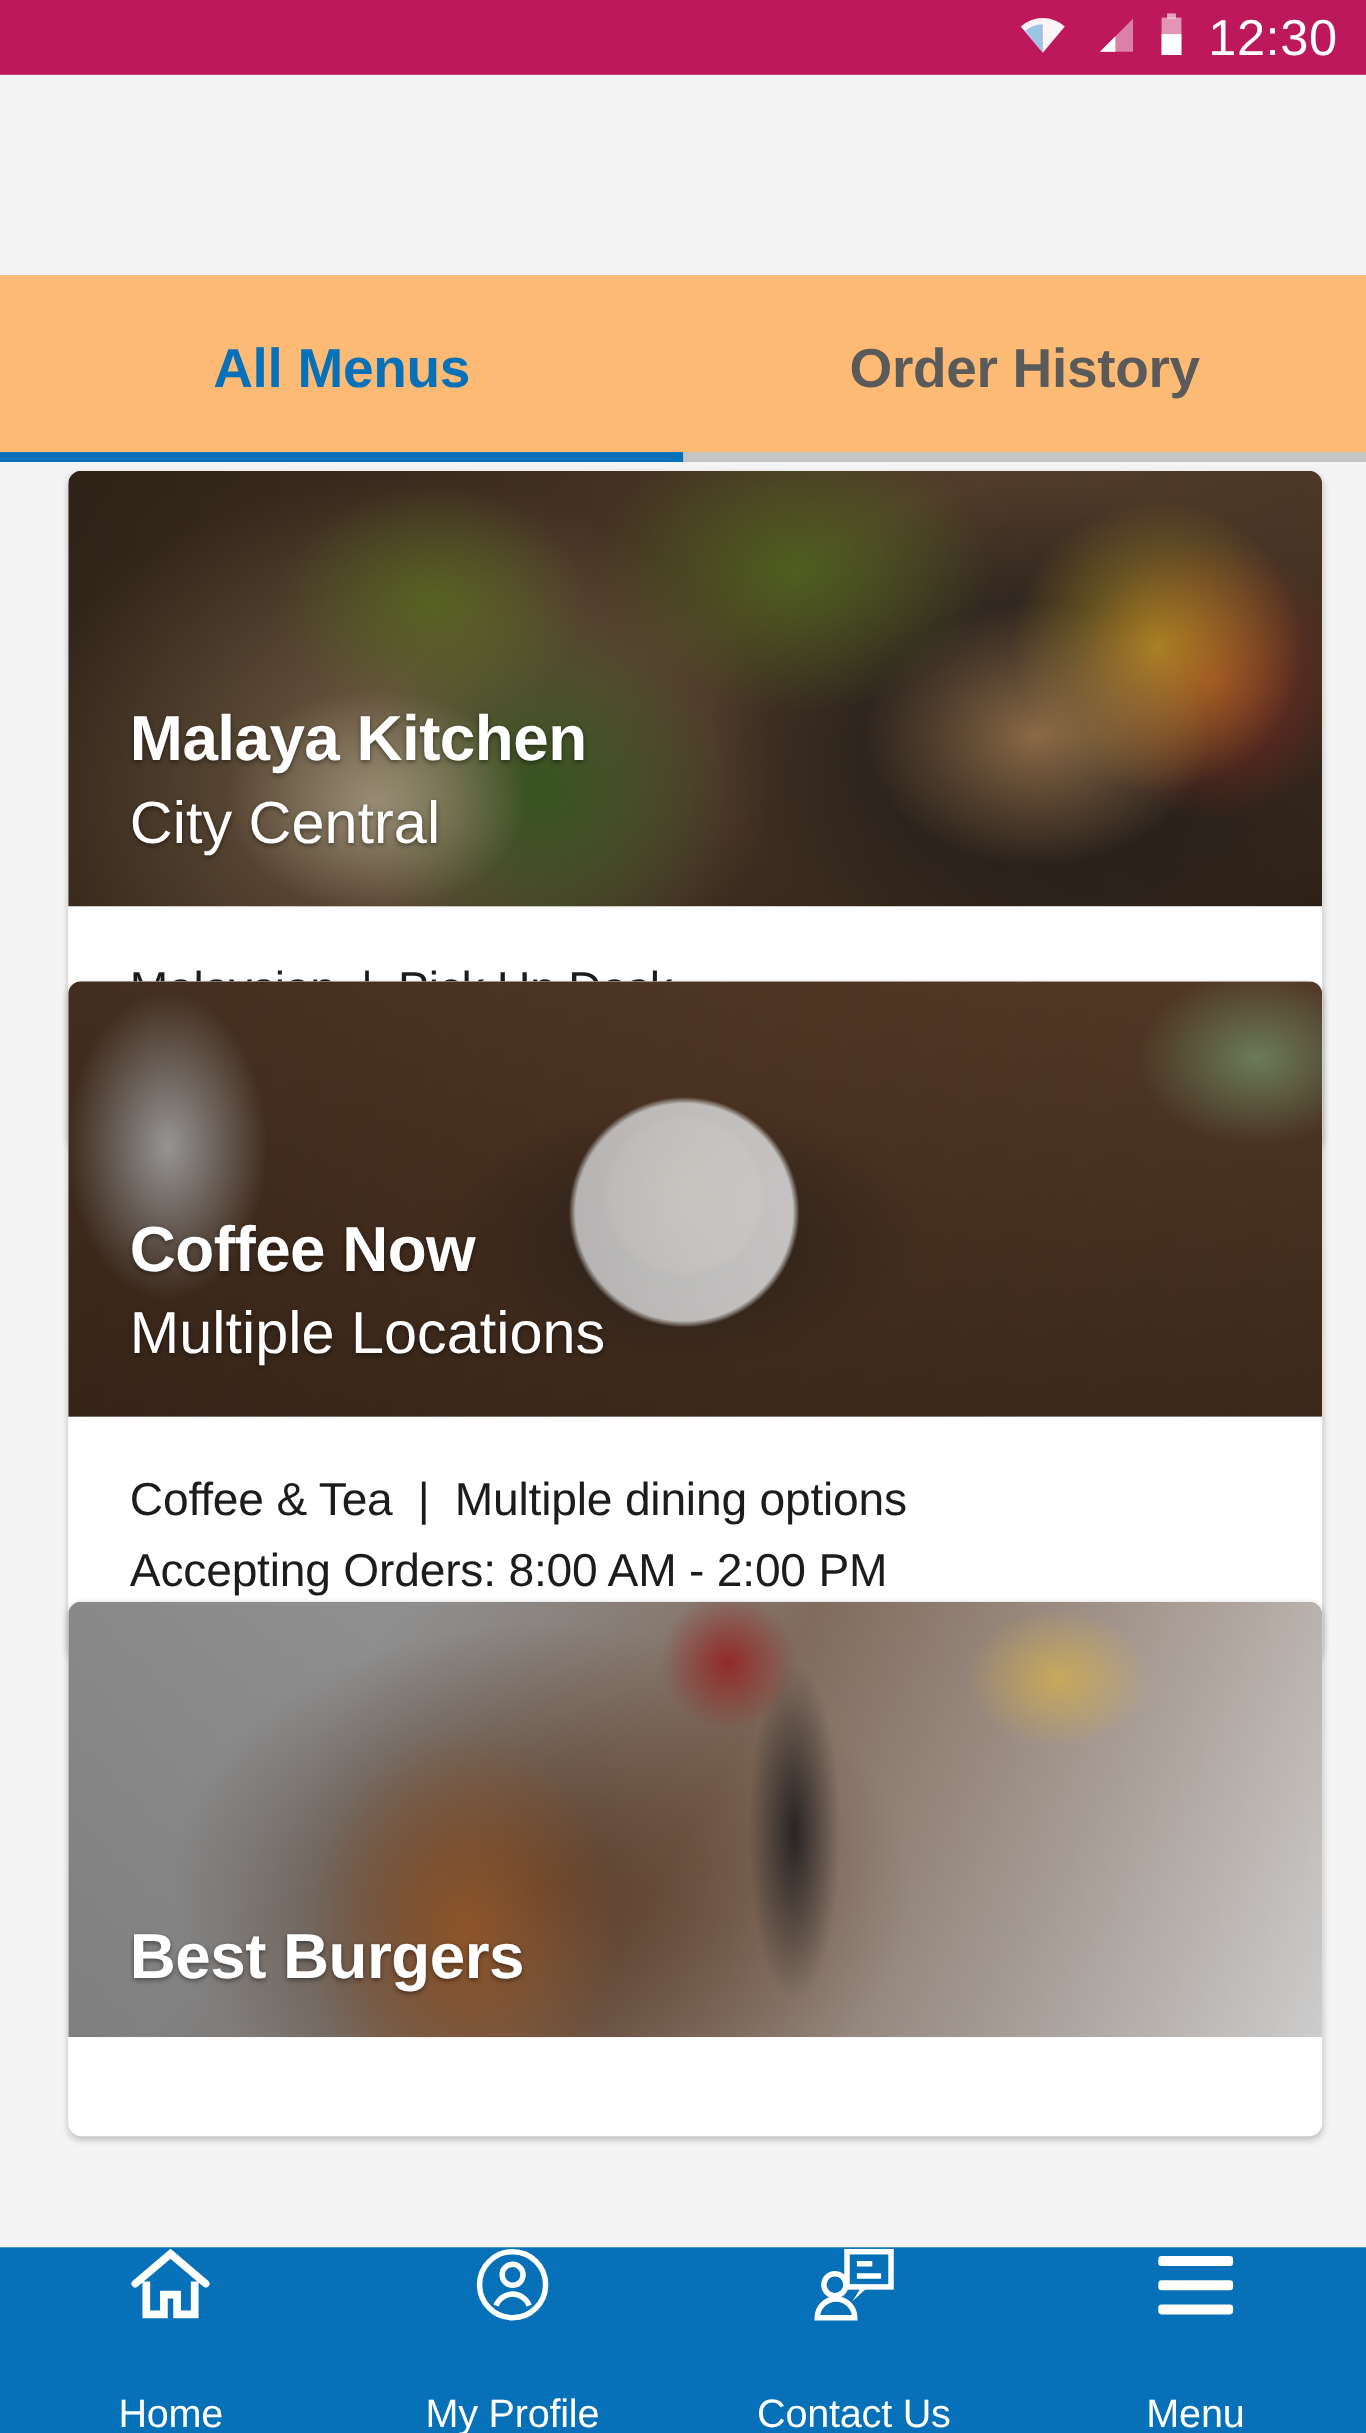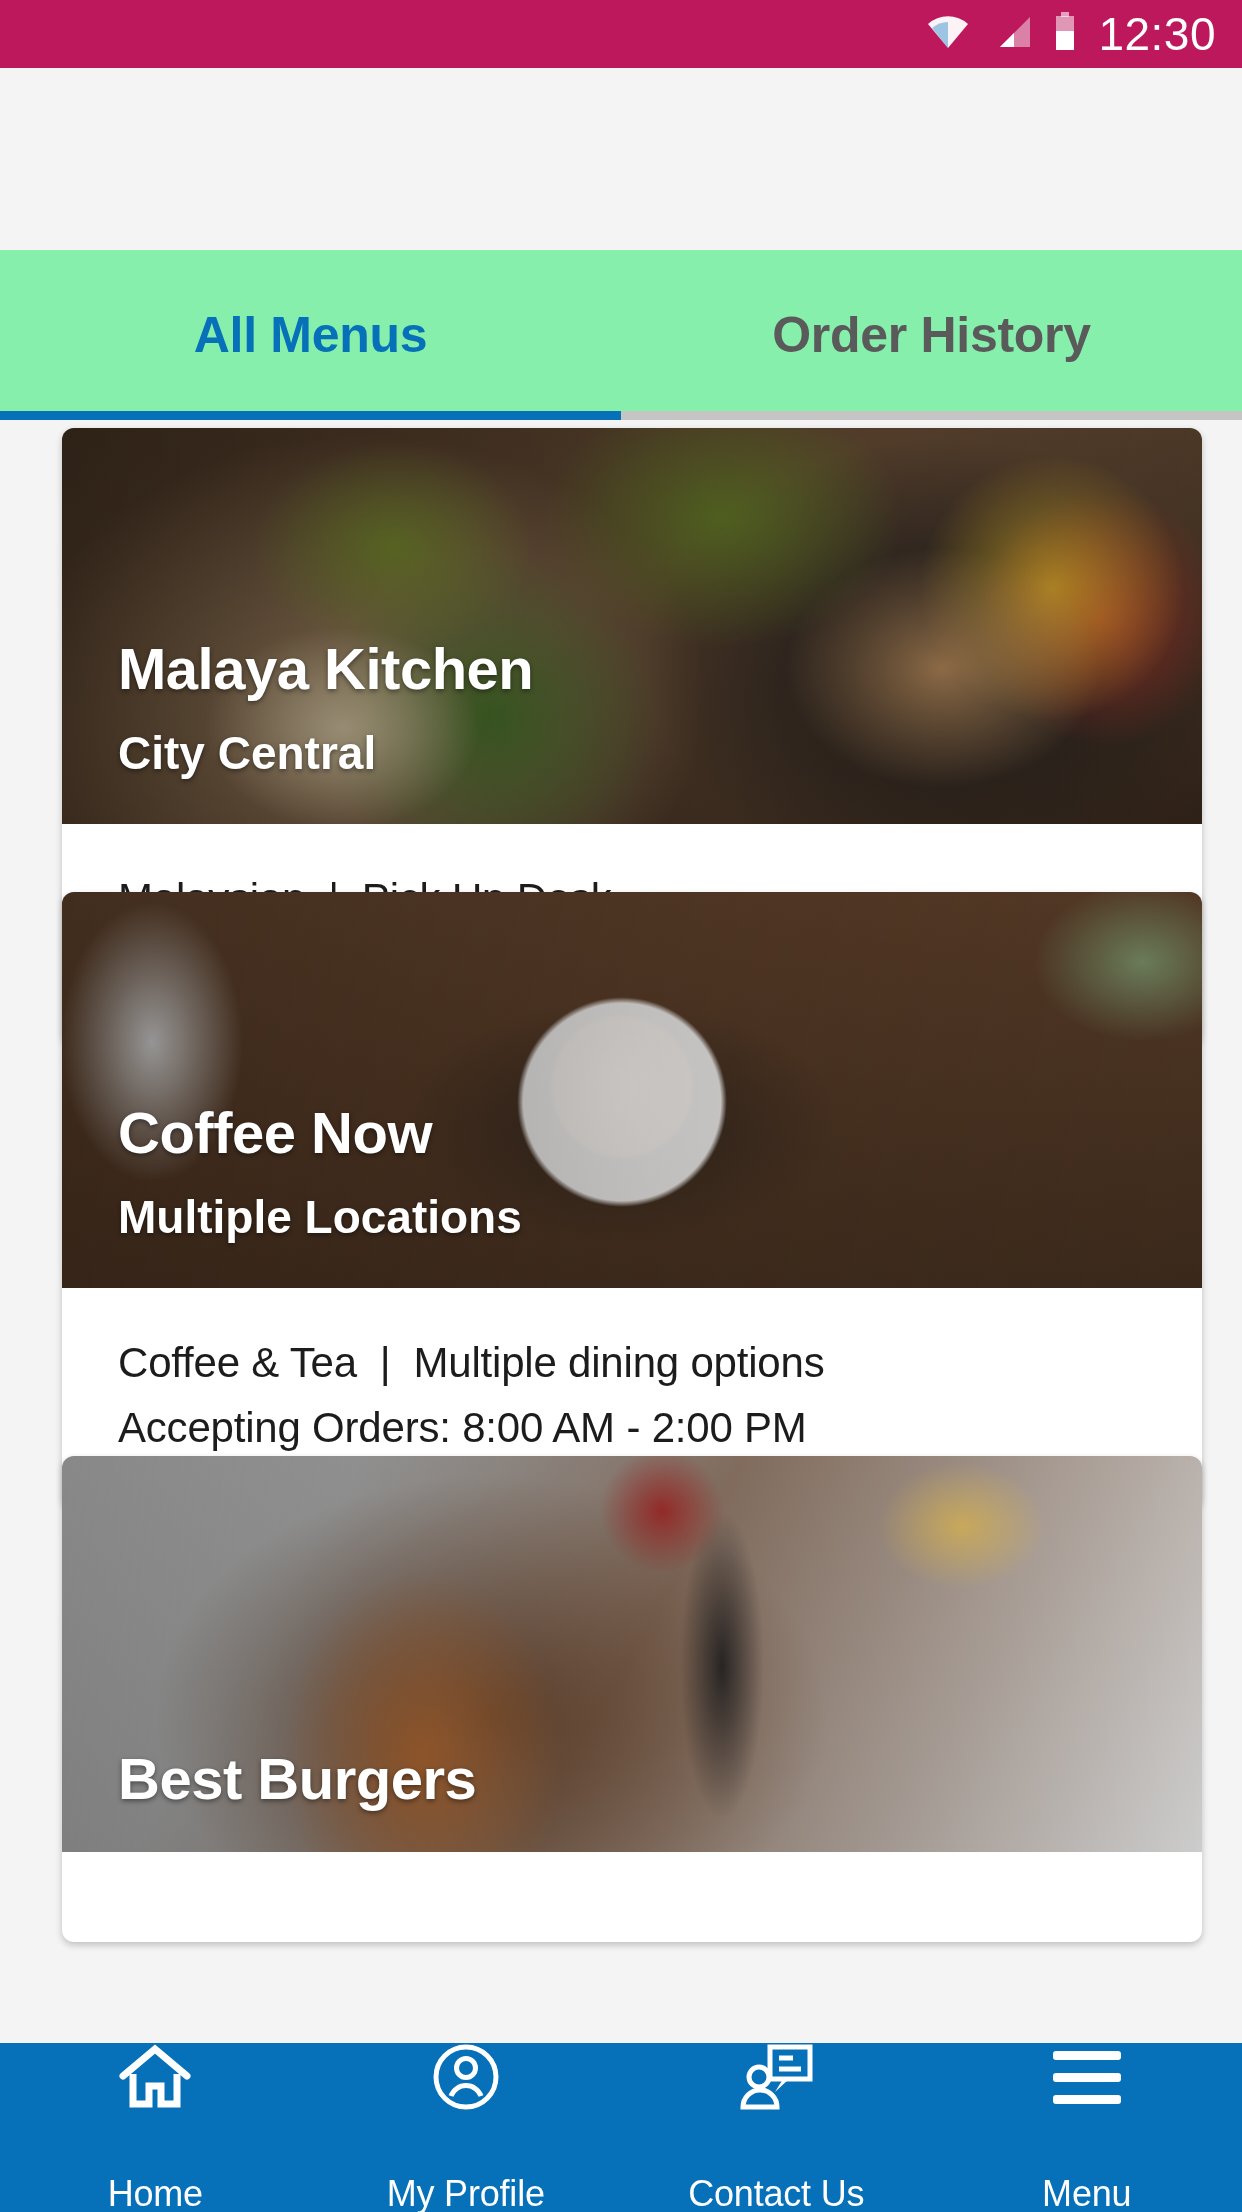--- a/index.html
+++ b/index.html
@@ -34,21 +34,21 @@
     font-size: 57px; font-weight: bold; letter-spacing: -0.5px;
   }
   .cart-btn {
     position: absolute; right: 34px; top: 50%; transform: translateY(-50%);
     width: 96px; height: 96px; display: flex; align-items: center; justify-content: center;
   }
 
   
   .tabbar {
     position: absolute; top: 250px; left: 0; width: 1242px; height: 170px;
-    background: #86efac; display: flex;
+    background: #fdba74; display: flex;
   }
   .tab {
     flex: 1; display: flex; align-items: center; justify-content: center;
     font-size: 50px; font-weight: bold; position: relative; letter-spacing: -0.3px;
   }
   .tab.active { color: #0670b8; }
   .tab.inactive { color: #5a5a5a; }
   .tab-underline {
     position: absolute; left: 0; bottom: 0; width: 1242px; height: 9px; background: #c5c5c5;
   }
@@ -73,21 +73,21 @@
   .hero-overlay {
     position: absolute; inset: 0;
     background: linear-gradient(to right, rgba(0,0,0,0.38) 0%, rgba(0,0,0,0.18) 55%, rgba(0,0,0,0.04) 100%);
   }
   .hero-text { position: absolute; left: 56px; bottom: 42px; }
   .hero-title {
     color: #ffffff; font-size: 58px; font-weight: bold; line-height: 1.05;
     letter-spacing: -0.5px; text-shadow: 0 2px 5px rgba(0,0,0,0.45);
   }
   .hero-sub {
-    color: #ffffff; font-size: 46px; font-weight: 700; line-height: 1.25; margin-top: 25px;
+    color: #ffffff; font-size: 54px; font-weight: 400; line-height: 1.25; margin-top: 12px;
     text-shadow: 0 2px 5px rgba(0,0,0,0.45);
   }
   .card-body { padding: 42px 56px 48px 56px; }
   .card-line {
     color: #1c1c1c; font-size: 42px; line-height: 1.55; letter-spacing: -0.2px;
     white-space: pre;
   }
 
   
   .img-dumplings {

